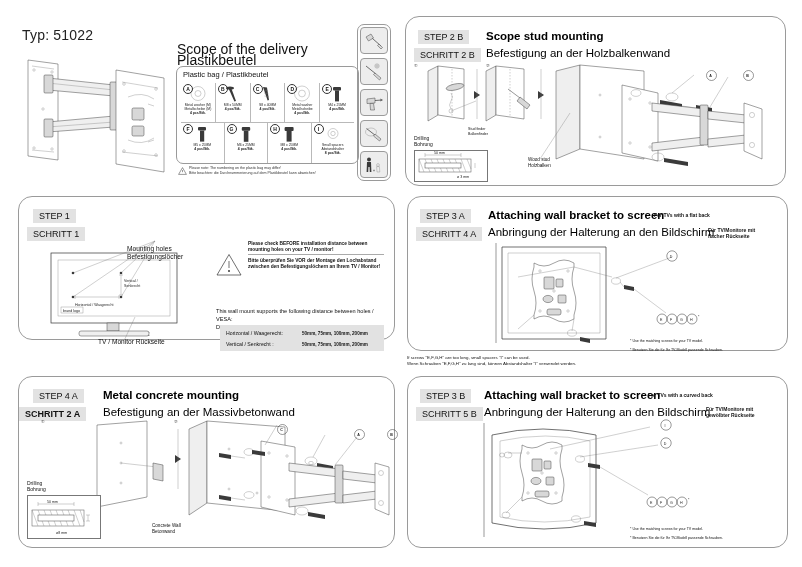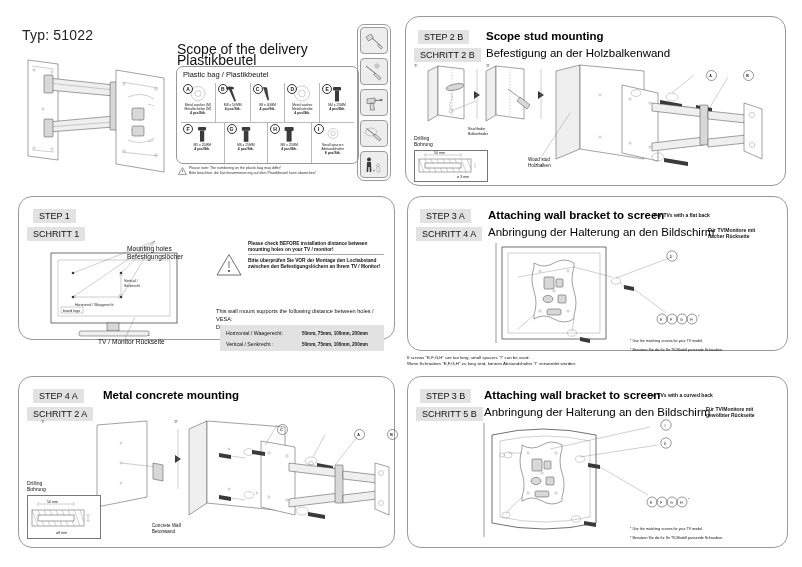--- a/index.html
+++ b/index.html
@@ -359,22 +359,23 @@
   <div id="vesa-box">
     <div class="vesa-row" style="left:6px;top:5px;">Horizontal / Waagerecht:</div>
     <div class="vesa-val" style="left:82px;top:6px;">50mm, 75mm, 100mm, 200mm</div>
     <div class="vesa-row" style="left:6px;top:16px;">Vertical / Senkrecht :</div>
     <div class="vesa-val" style="left:82px;top:17px;">50mm, 75mm, 100mm, 200mm</div>
   </div>
 </div>
 
 <div class="panel" id="panel-step2a">
   <div class="step-tag en" style="left:14px;top:12px;">STEP   4 A</div>
-  <div class="step-tag de" style="left:8px;top:30px;">SCHRITT 2 A</div>
+  <div class="step-tag de" style="left:0;top:30px;font-weight:bold;">SCHRITT 2 A</div>
   <div class="head-en" style="left:84px;top:12px;">Metal concrete mounting</div>
+  <div class="head-de" style="left:84px;top:29px;">Befestigung an der Massivbetonwand</div>
 
   <div class="lbl tiny" style="left:22px;top:42px;">①</div>
   <div class="lbl tiny" style="left:155px;top:42px;">②</div>
 
   <div style="position:absolute;left:70px;top:42px;width:300px;height:122px;">
     <svg width="300" height="122" viewBox="0 0 300 122">
 
       <path class="fillwhite" d="M8 6 L58 2 L58 78 L8 88 Z"></path>
       <circle class="thin" cx="32" cy="24" r="1"></circle>
       <circle class="thin" cx="32" cy="44" r="1"></circle>

